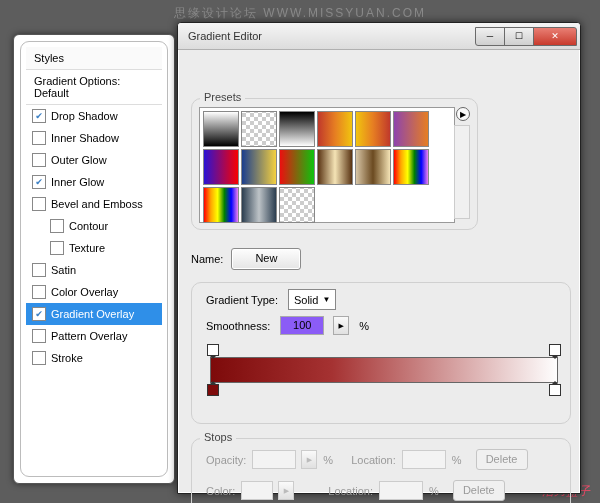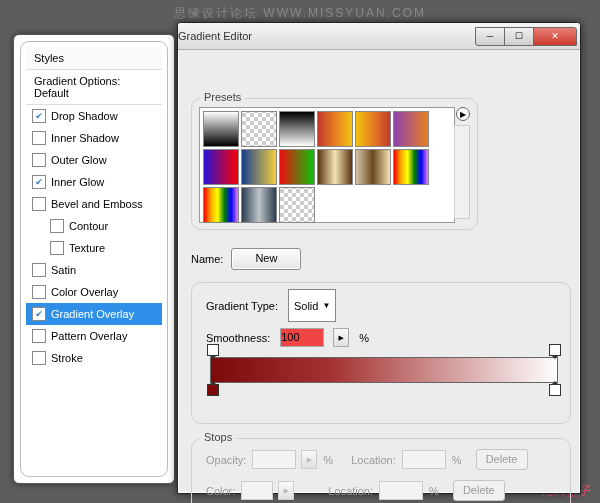--- a/index.html
+++ b/index.html
@@ -5,21 +5,21 @@
 html,body{margin:0;padding:0;font-family:"Segoe UI",Tahoma,sans-serif;font-size:11px;background:#5d5d5d;width:600px;height:503px;overflow:hidden}
 .watermark-top{position:absolute;top:5px;left:0;right:0;text-align:center;color:#8a8a8a;font-size:12px;letter-spacing:2px}
 .watermark-bottom{position:absolute;bottom:3px;right:10px;color:#ff4d6d;font-size:12px;font-style:italic}
 .watermark-bottom2{position:absolute;bottom:5px;left:0;right:0;text-align:center;color:#afafaf;font-size:16px;letter-spacing:3px;opacity:.2;font-weight:bold}
 .win{position:absolute;background:#ececec;border:1px solid #222;border-radius:6px;box-shadow:0 0 8px rgba(0,0,0,.6)}
 .win.back{left:13px;top:34px;width:160px;height:448px;padding-top:0;background:#fff;border:1px solid #555;box-shadow:0 0 6px rgba(0,0,0,.5)}
 .win.back .outer{border:1px solid #bcbcbc;margin:6px;border-radius:9px;height:calc(100% - 14px);background:#fff}
 .title{padding:7px 10px;font-size:11px;color:#333}
 .win.front{left:177px;top:22px;width:402px;height:470px;border-radius:4px 4px 0 0}
 .titlebar{display:flex;align-items:center;height:26px;background:linear-gradient(#f5f5f5,#dcdcdc);border-bottom:1px solid #b0b0b0;border-radius:3px 3px 0 0}
-.titlebar .ttl{flex:1;color:#333}
+.titlebar .ttl{flex:1;padding-left:10px;color:#333}
 .winbtns{display:flex;margin-right:3px}
 .winbtn{width:28px;height:17px;margin-left:-1px;border:1px solid #6a6a6a;display:flex;align-items:center;justify-content:center;background:linear-gradient(#f0f0f0,#cfcfcf);font-size:9px}
 .winbtn.close{background:linear-gradient(#e97f74,#c83a2c);color:#fff;border-radius:0 3px 0 0;width:42px}
 .winbtn.min{border-radius:0 0 0 3px}
 .body{position:absolute;inset:27px 0 0 0;background:#ececec;border:1px solid #fff;border-top:none}
 .styles-panel{margin:5px;border:1px solid #ccc}
 .styles-hdr{padding:5px 8px;border-bottom:1px solid #ddd;background:#fafafa}
 .style-row{display:flex;align-items:center;padding:4px 6px;gap:5px}
 .style-row.sel{background:#2f8fe8;color:#fff}
 .style-row.indent{padding-left:24px}
@@ -31,23 +31,23 @@
 .sw{width:34px;height:34px;border:1px solid #888;margin:1px}
 .preset-arrow{position:absolute;right:7px;top:8px;width:12px;height:12px;border:1px solid #666;border-radius:50%;display:flex;align-items:center;justify-content:center;font-size:8px;background:#fafafa}
 .scroll{position:absolute;right:7px;top:26px;width:14px;height:92px;background:#f0f0f0;border:1px solid #ccc}
 .btn{width:68px;height:20px;border:1px solid #8a8a8a;border-radius:3px;background:linear-gradient(#fdfdfd,#e5e5e5);text-align:center;line-height:19px;margin-bottom:6px;box-shadow:inset 0 0 0 1px #fff}
 .btn.ok{border:1px solid #3c7fb1;box-shadow:inset 0 0 0 1px #9fd0f3;background:linear-gradient(#eaf6fd,#bee6fd)}
 .rightbtns{position:absolute;right:11px;top:44px}
 .namerow{position:absolute;left:12px;top:198px;display:flex;align-items:center;gap:8px;width:376px}
 .txtin{flex:1;height:18px;border:1px solid #aab;background:#fff;padding:0 5px;line-height:18px}
 .mid{left:12px;top:232px;width:378px;height:140px}
 .mid .row{display:flex;align-items:center;gap:10px;margin:6px 0 0 14px}
-.sel-box{border:1px solid #888;background:#fff;padding:7px 5px;height:17px;display:inline-flex;align-items:center;gap:4px}
+.sel-box{border:1px solid #888;background:#fff;padding:1px 5px;height:17px;display:inline-flex;align-items:center;gap:4px}
 .tri{font-size:8px}
-.spin{border:1px solid #aaa;background:#ef4444;width:42px;height:17px;line-height:17px;display:inline-block}
+.spin{border:1px solid #aaa;background:#8b5cf6;width:42px;height:17px;text-align:center;line-height:17px;display:inline-block}
 .spin-btn{width:14px;height:17px;border:1px solid #aaa;margin-left:-1px;background:linear-gradient(#fafafa,#e0e0e0);font-size:7px;display:inline-flex;align-items:center;justify-content:center}
 .gradbar{position:absolute;left:18px;top:74px;width:346px;height:24px;border:1px solid #666;background:linear-gradient(90deg,#7d0a0a 0%,#a53232 35%,#fefefe 100%)}
 .stop{position:absolute;width:10px;height:10px;background:#fff;border:1px solid #333}
 .stop.top{top:-14px}
 .stop.bot{bottom:-14px}
 .stop.bot.l{background:#7d0a0a}
 .stop::before{content:'';position:absolute;left:1px;width:0;height:0;border:4px solid transparent}
 .stop.top::before{bottom:-8px;border-top-color:#333}
 .stop.bot::before{top:-8px;border-bottom-color:#333}
 .stops{left:12px;top:388px;width:378px;height:86px}

